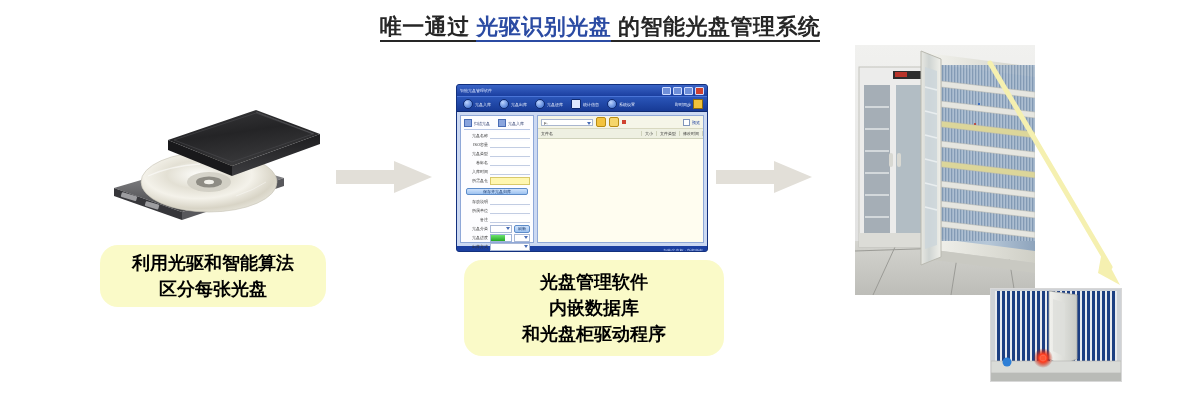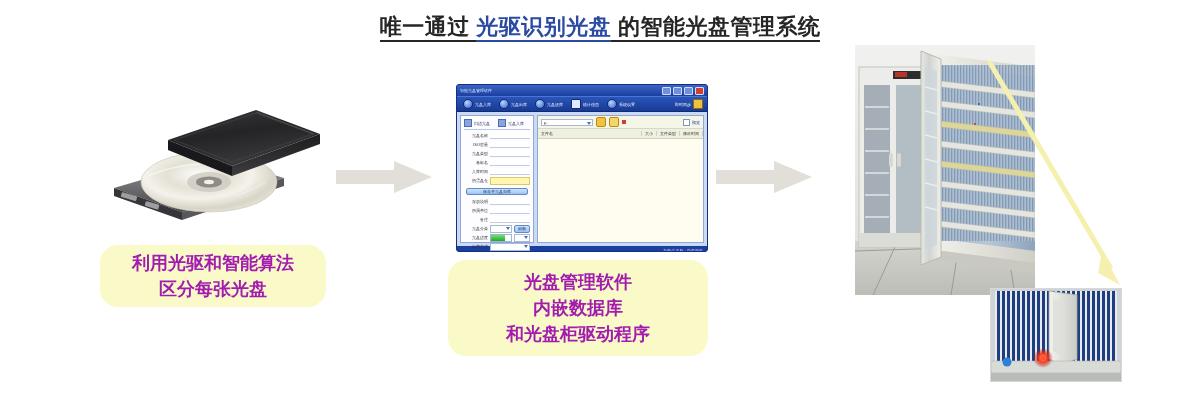--- a/index.html
+++ b/index.html
@@ -28,28 +28,28 @@
   .arrow{position:absolute;}
   .arrow svg{display:block;}
 
   
   .bubble{
     position:absolute;
     background:#fafac8;
     border-radius:18px;
     display:flex;align-items:center;justify-content:center;
     text-align:center;
-    color:#a21caf;
+    color:#000000;
     font-size:18px;line-height:26px;font-weight:700;
     white-space:pre-line;
     box-sizing:border-box;
     padding:4px 10px;
   }
   #bubble-1{left:100px;top:245px;width:226px;height:62px;}
-  #bubble-2{left:448px;top:260px;width:260px;height:96px;}
+  #bubble-2{left:464px;top:260px;width:260px;height:96px;}
   #bubble-3{left:770px;top:300px;width:248px;height:66px;}
 
   
   #drive-photo{position:absolute;left:108px;top:100px;width:215px;height:120px;}
 
   
   #software{
     position:absolute;left:456px;top:84px;width:252px;height:168px;
     background:#1b3fa0;
     border:1px solid #12307e;

